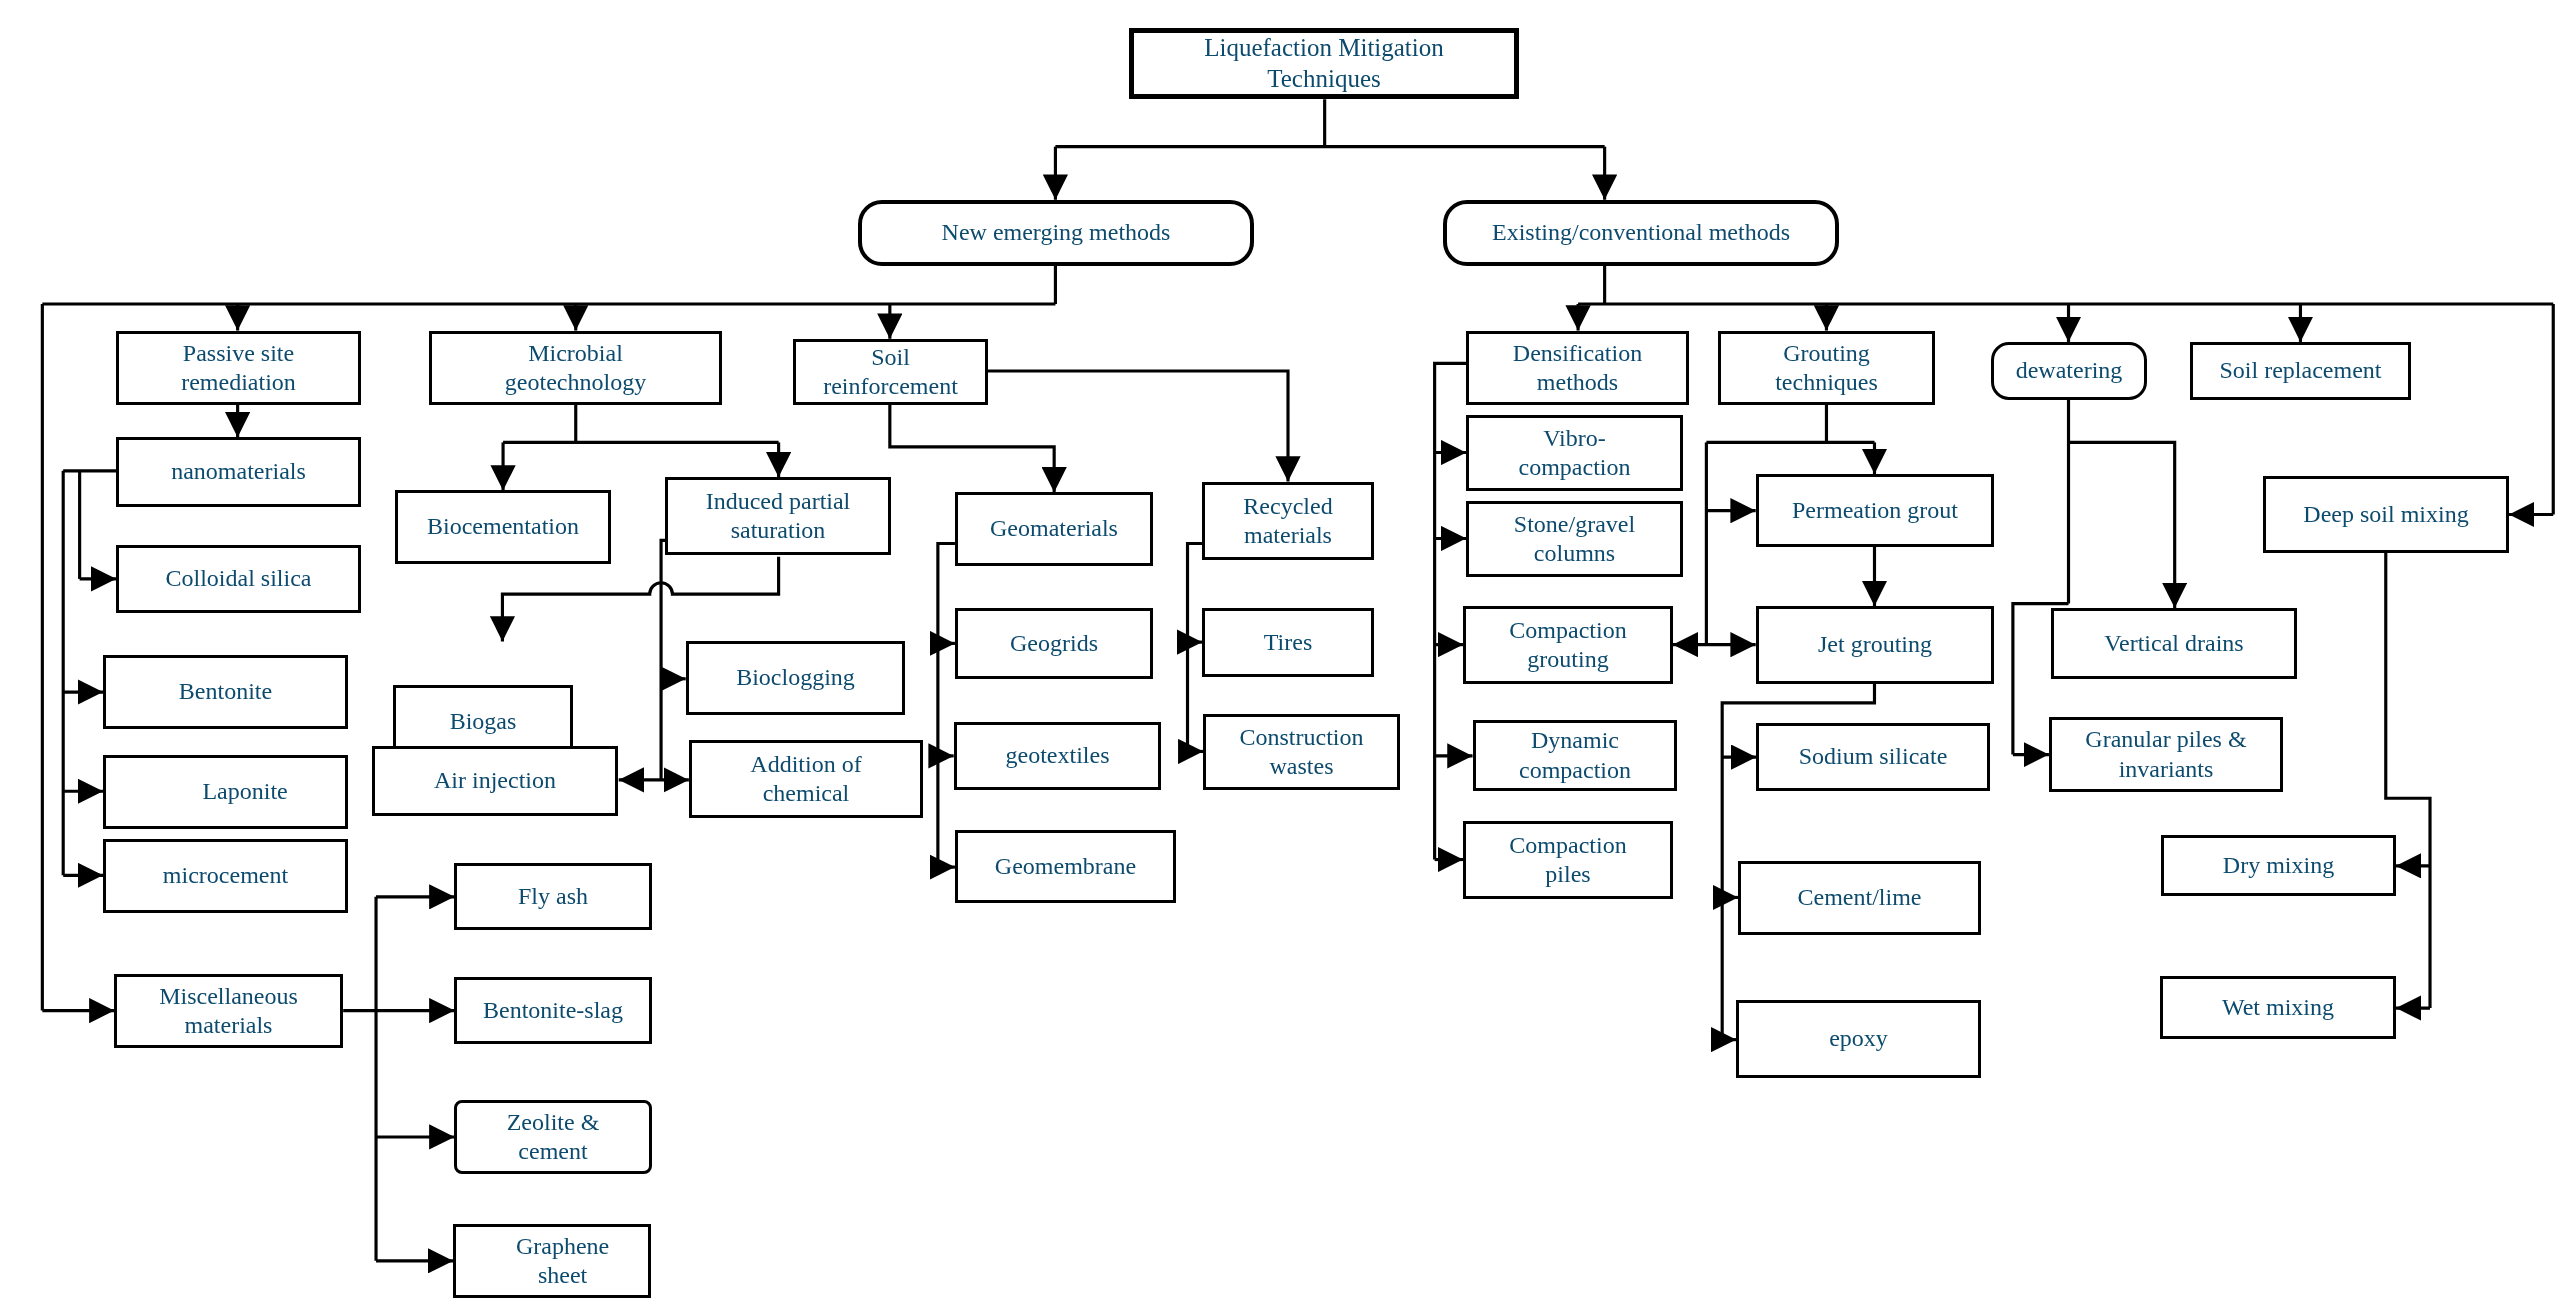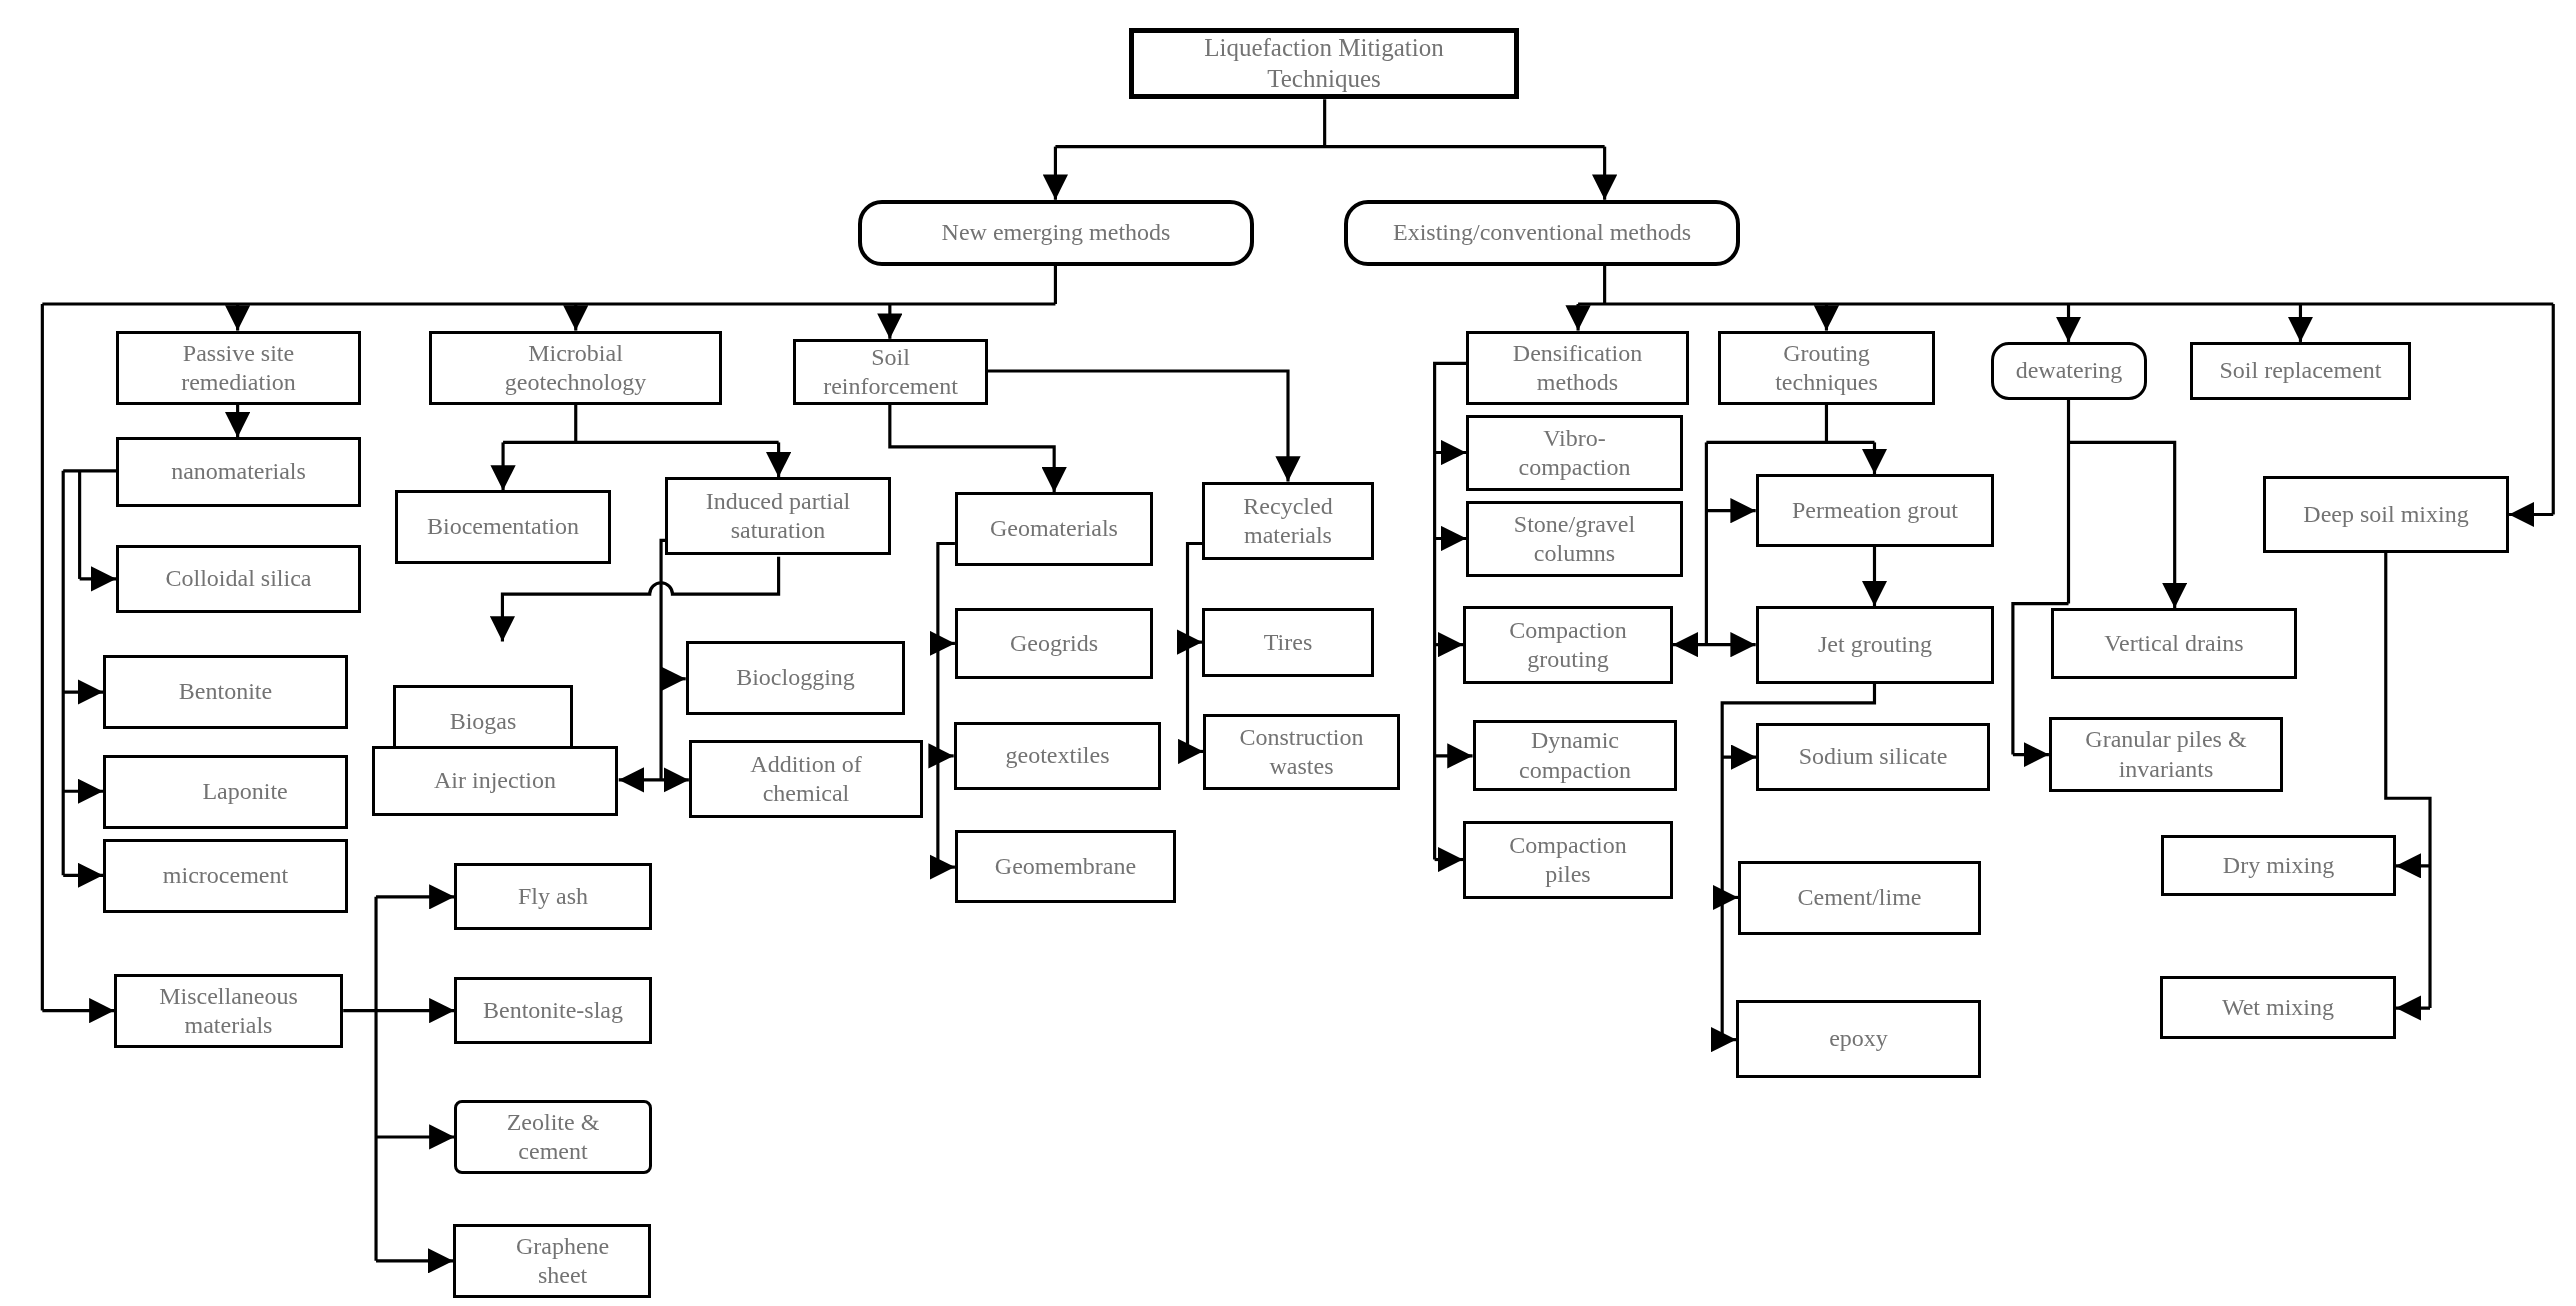--- a/index.html
+++ b/index.html
@@ -10,21 +10,21 @@
     background:#ffffff;
     font-family:"Liberation Serif","DejaVu Serif",serif;
     overflow:hidden;
   }
   #wires{position:absolute;left:0;top:0;z-index:1;}
   .node{
     position:absolute;
     box-sizing:border-box;
     border:3.2px solid #000;
     background:#fff;
-    color:#737373;
+    color:#0c4a6e;
     display:flex;
     align-items:center;
     justify-content:center;
     text-align:center;
     font-size:24px;
     line-height:1.22;
     white-space:pre-line;
     z-index:2;
     padding:1.3px 3.8px;
   }
@@ -144,21 +144,21 @@
 
     <g>
       <path d="M3775,875 V1263 H3845 V1595"></path>
       <path d="M3845,1370 H3791" marker-end="url(#ah)"></path>
       <path d="M3845,1595 H3791" marker-end="url(#ah)"></path>
     </g>
   </svg>
 <div class="node lv0" style="left: 1129px; top: 28.4px; width: 390px; height: 71px;">Liquefaction Mitigation
 Techniques</div>
     <div class="node lv1" style="left: 858px; top: 200px; width: 396px; height: 66px;">New emerging methods</div>
-    <div class="node lv1" style="left: 1344px; top: 200px; width: 396px; height: 66px;">Existing/conventional methods</div>
+    <div class="node lv1" style="left: 1443px; top: 200px; width: 396px; height: 66px;">Existing/conventional methods</div>
     <div class="node" style="left: 116px; top: 331px; width: 245px; height: 74px;">Passive site
 remediation</div>
     <div class="node" style="left: 116px; top: 437px; width: 245px; height: 70px;">nanomaterials</div>
     <div class="node" style="left: 116px; top: 545px; width: 245px; height: 68px;">Colloidal silica</div>
     <div class="node" style="left: 103px; top: 655px; width: 245px; height: 74px;">Bentonite</div>
     <div class="node" style="left: 103px; top: 755px; width: 245px; height: 74px; padding-left: 43px;">Laponite</div>
     <div class="node" style="left: 103px; top: 839px; width: 245px; height: 74px;">microcement</div>
     <div class="node" style="left: 114px; top: 974px; width: 229px; height: 74px;">Miscellaneous
 materials</div>
     <div class="node" style="left: 454px; top: 863px; width: 198px; height: 67px;">Fly ash</div>

